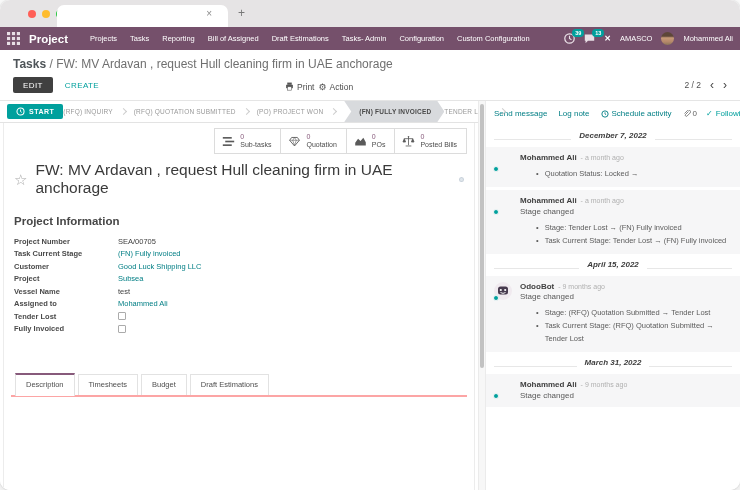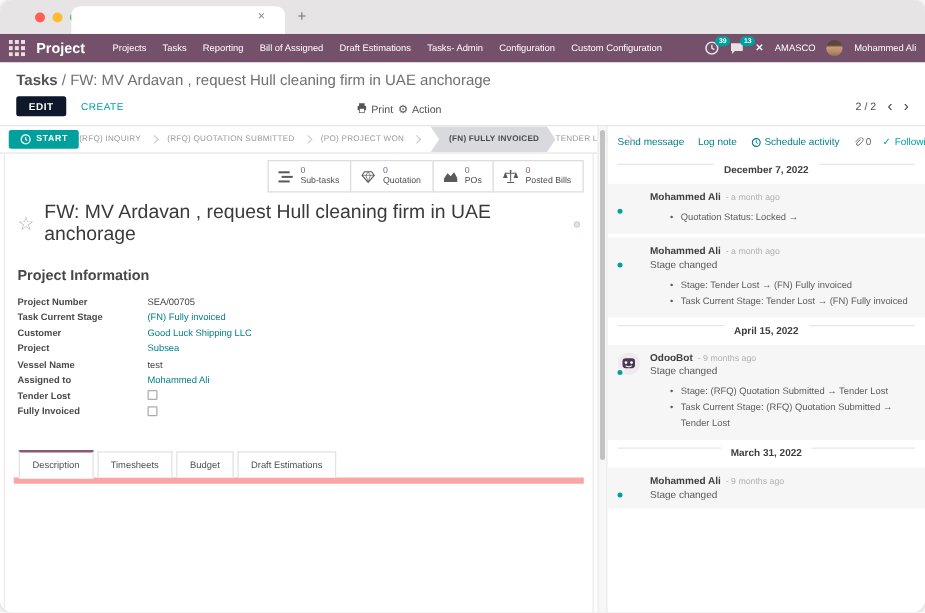--- a/index.html
+++ b/index.html
@@ -27,21 +27,21 @@
   .badge { position:absolute; top:-4px; left:8px; background:#00A09D; color:#fff; font-size:5.5px; font-weight:bold;
            padding:1px 3px; border-radius:6px; line-height:6px; }
   .nav-x { font-size:8px; font-weight:bold; }
   .avatar-sm { width:13px; height:13px; border-radius:50%; background:linear-gradient(180deg,#5d4638 0%,#5d4638 32%,#c79a77 45%,#b5886a 75%,#8a7458 100%); }
 
   
   .cp { flex:0 0 auto; background:#fff; }
   .crumbs { padding:7px 13px 2px; font-size:12px; color:#6f6f6f; }
   .crumbs .parent { color:#4e5458; font-weight:bold; cursor:pointer; }
   .cp-row2 { display:flex; align-items:center; padding:4px 13px 7px; position:relative; border-bottom:1px solid #e5e5e5; }
-  .btn-edit { background:#0f172a; color:#fff; font-size:8px; font-weight:bold; letter-spacing:.4px; padding:3.5px 10px; border:none; border-radius:2px; cursor:pointer; }
+  .btn-edit { background:#404040; color:#fff; font-size:8px; font-weight:normal; letter-spacing:.4px; padding:3.5px 10px; border:none; border-radius:2px; cursor:pointer; }
   .btn-create { background:none; border:none; color:#00A09D; font-size:8px; font-weight:normal; letter-spacing:.4px; margin-left:12px; cursor:pointer; }
   .pa-group { position:absolute; left:285px; top:50%; transform:translateY(-50%); display:flex; gap:4px; font-size:8.5px; color:#4f4f4f; }
   .pa-item { display:flex; align-items:center; gap:3px; cursor:pointer; }
   .gear { font-size:9px; }
   .pager { margin-left:auto; display:flex; align-items:center; gap:9px; font-size:8.5px; color:#4f4f4f; }
   .pg-arrow { font-size:12px; line-height:10px; color:#444; cursor:pointer; }
 
   
   .body-row { flex:1; display:flex; min-height:0; }
   .left-panel { width:478px; display:flex; flex-direction:column; background:#fff; }
@@ -70,32 +70,32 @@
   .star { font-size:15px; color:#a9a9a9; line-height:15px; cursor:pointer; }
   .task-title { font-size:15.5px; color:#3a3a3a; }
   .kstate { width:5px; height:5px; border-radius:50%; background:#dfe6ec; border:1px solid #c8d1da; margin-left:2px; cursor:pointer; }
   .sec-title { margin:18px 3px 0; font-size:11.5px; font-weight:bold; color:#474747; }
   .fields { margin:8px 3px 0; }
   .frow { display:flex; align-items:center; height:12.5px; }
   .flabel { width:104px; font-size:7.5px; font-weight:bold; color:#4a4a4a; flex:0 0 auto; }
   .fval { font-size:7.5px; color:#3f3f3f; }
   .fval.link { color:#017E84; cursor:pointer; }
   .chk { width:8px; height:8px; border:1px solid #ababab; border-radius:1px; background:#fff; display:inline-block; cursor:pointer; }
-  .tabs { display:flex; margin-top:25px; padding-left:4px; border-bottom:5px solid #fca5a5; align-items:flex-end; }
+  .tabs { display:flex; margin-top:38px; padding-left:4px; border-bottom:2px solid #fca5a5; align-items:flex-end; }
   .tab { font-size:7.5px; color:#4f4f4f; padding:5px 10px 6px; border:1px solid #e2e2e2; border-bottom:none; background:#fff; margin-right:3px; margin-bottom:0; cursor:pointer; position:relative; }
   .tab.active { border-top:2px solid #875A7B; margin-bottom:-1px; padding-bottom:7px; }
 
   
   .ch-head { display:flex; align-items:center; gap:11px; padding:8px 8px 7px; font-size:8px; flex:0 0 auto; }
   .ch-link { color:#017E84; cursor:pointer; display:flex; align-items:center; gap:3px; white-space:nowrap; }
   .ch-right { margin-left:auto; display:flex; align-items:center; gap:9px; }
   .attach { color:#5f5f5f; display:flex; align-items:center; gap:2px; cursor:pointer; }
   .following { color:#00A09D; display:flex; align-items:center; gap:3px; cursor:pointer; }
   .feed { flex:1; overflow:hidden; padding:0 0 0 0; }
-  .datesep { display:flex; align-items:flex-start; margin:6px 8px 7px; }
+  .datesep { display:flex; align-items:flex-end; margin:6px 8px 7px;font-style:italic; }
   .datesep::before,.datesep::after { content:""; flex:1; border-top:1px solid #e7e7e7; }
   .datesep span { padding:0 8px; font-size:8px; font-weight:bold; color:#3d3d3d; white-space:nowrap; }
   .msg { background:#f6f6f7; padding:6px 8px 7px; display:flex; gap:8px; margin-bottom:3px; }
   .av-wrap { position:relative; width:18px; height:18px; flex:0 0 auto; }
   .av-user { width:18px; height:18px; border-radius:50%; background:linear-gradient(180deg,#5d4638 0%,#5d4638 30%,#c79a77 44%,#b5886a 72%,#87734f 100%); }
   .av-dot { position:absolute; bottom:-1px; left:-1px; width:6px; height:6px; border-radius:50%; background:#00A09D; border:1px solid #f6f6f7; }
   .msg-body { flex:1; min-width:0; }
   .msg-head { font-size:8px; color:#3f3f3f; }
   .msg-author { font-weight:bold; cursor:pointer; }
   .msg-time { font-size:7px; color:#b0b0b0; margin-left:4px; }

